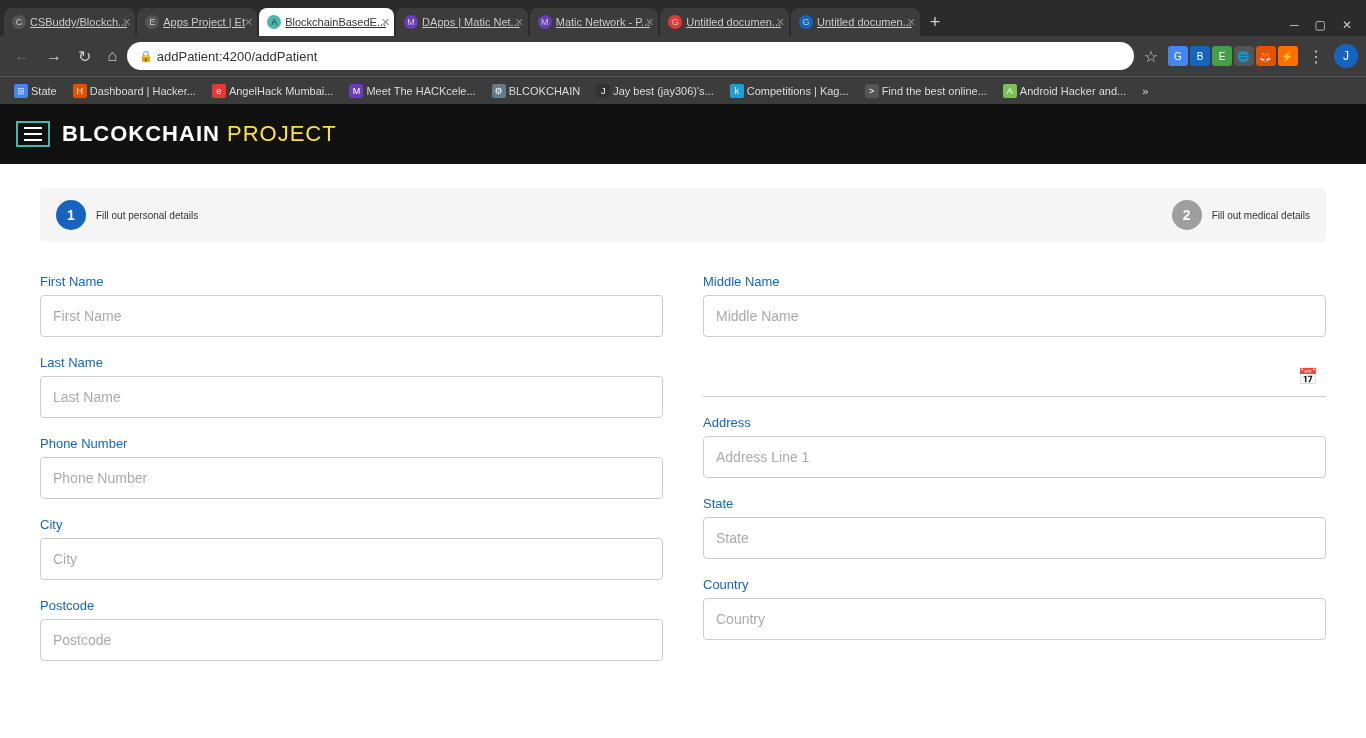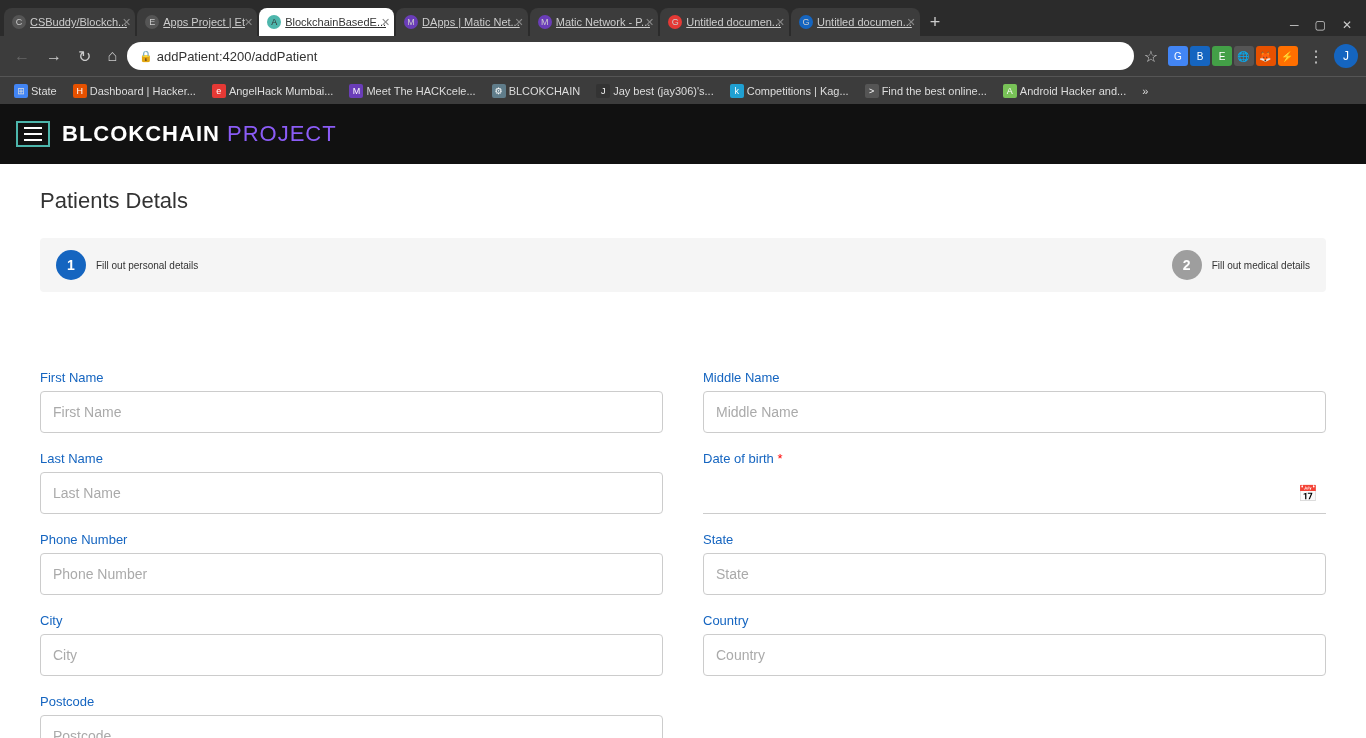--- a/index.html
+++ b/index.html
@@ -183,21 +183,21 @@
       width: 18px;
       height: 2px;
       background: white;
     }
     .app-title {
       font-size: 22px;
       font-weight: bold;
       letter-spacing: 1px;
       color: white;
     }
-    .app-title span.project { color: #8b5cf6; font-weight: normal; }
+    .app-title span.project { color: #fde047; font-weight: normal; }
 
     
     .page-content {
       padding: 24px 40px;
       background: #fff;
     }
     .page-title {
       font-size: 22px;
       font-weight: normal;
       color: #333;
@@ -235,21 +235,20 @@
     .step-num.inactive { background: #9e9e9e; }
     .step-label { font-size: 10px; color: #333; }
 
     
     .form-section {
       display: flex;
       gap: 40px;
     }
     .form-col {
       flex: 1;
-      margin-top: 46px;
     }
     .form-group {
       margin-bottom: 18px;
     }
     .form-label {
       font-size: 13px;
       color: #1565c0;
       margin-bottom: 6px;
       display: block;
       font-weight: 500;
@@ -413,21 +412,20 @@
       <div class="hamburger-line"></div>
       <div class="hamburger-line"></div>
       <div class="hamburger-line"></div>
     </div>
     <div class="app-title">
       <span>BLCOKCHAIN</span><span class="project"> PROJECT</span>
     </div>
   </div>
 
   <div class="page-content">
-    <h1 class="page-title">Patients Detals</h1>
 
     <div class="steps-bar">
       <div class="step">
         <div class="step-num active">
           <span>1</span>
         </div>
         <span class="step-label">Fill out personal details</span>
       </div>
       <div class="step" style="justify-content: flex-end;">
         <div class="step-num inactive">
@@ -461,27 +459,30 @@
           <input class="form-input" type="text" placeholder="Postcode" style="">
         </div>
       </div>
 
       <div class="form-col">
         <div class="form-group">
           <label class="form-label">Middle Name</label>
           <input class="form-input" type="text" placeholder="Middle Name" style="">
         </div>
         <div class="form-group">
-          <label class="form-label required">Date of birth</label>
           <div class="date-input-wrapper">
             <input type="text" placeholder="" style="">
             <span class="calendar-icon">📅</span>
           </div>
         </div>
         <div class="form-group">
+          <label class="form-label">Address</label>
+          <input class="form-input" type="text" placeholder="Address Line 1" style="">
+        </div>
+        <div class="form-group">
           <label class="form-label">State</label>
           <input class="form-input" type="text" placeholder="State" style="">
         </div>
         <div class="form-group">
           <label class="form-label">Country</label>
           <input class="form-input" type="text" placeholder="Country" style="">
         </div>
       </div>
     </div>
 

